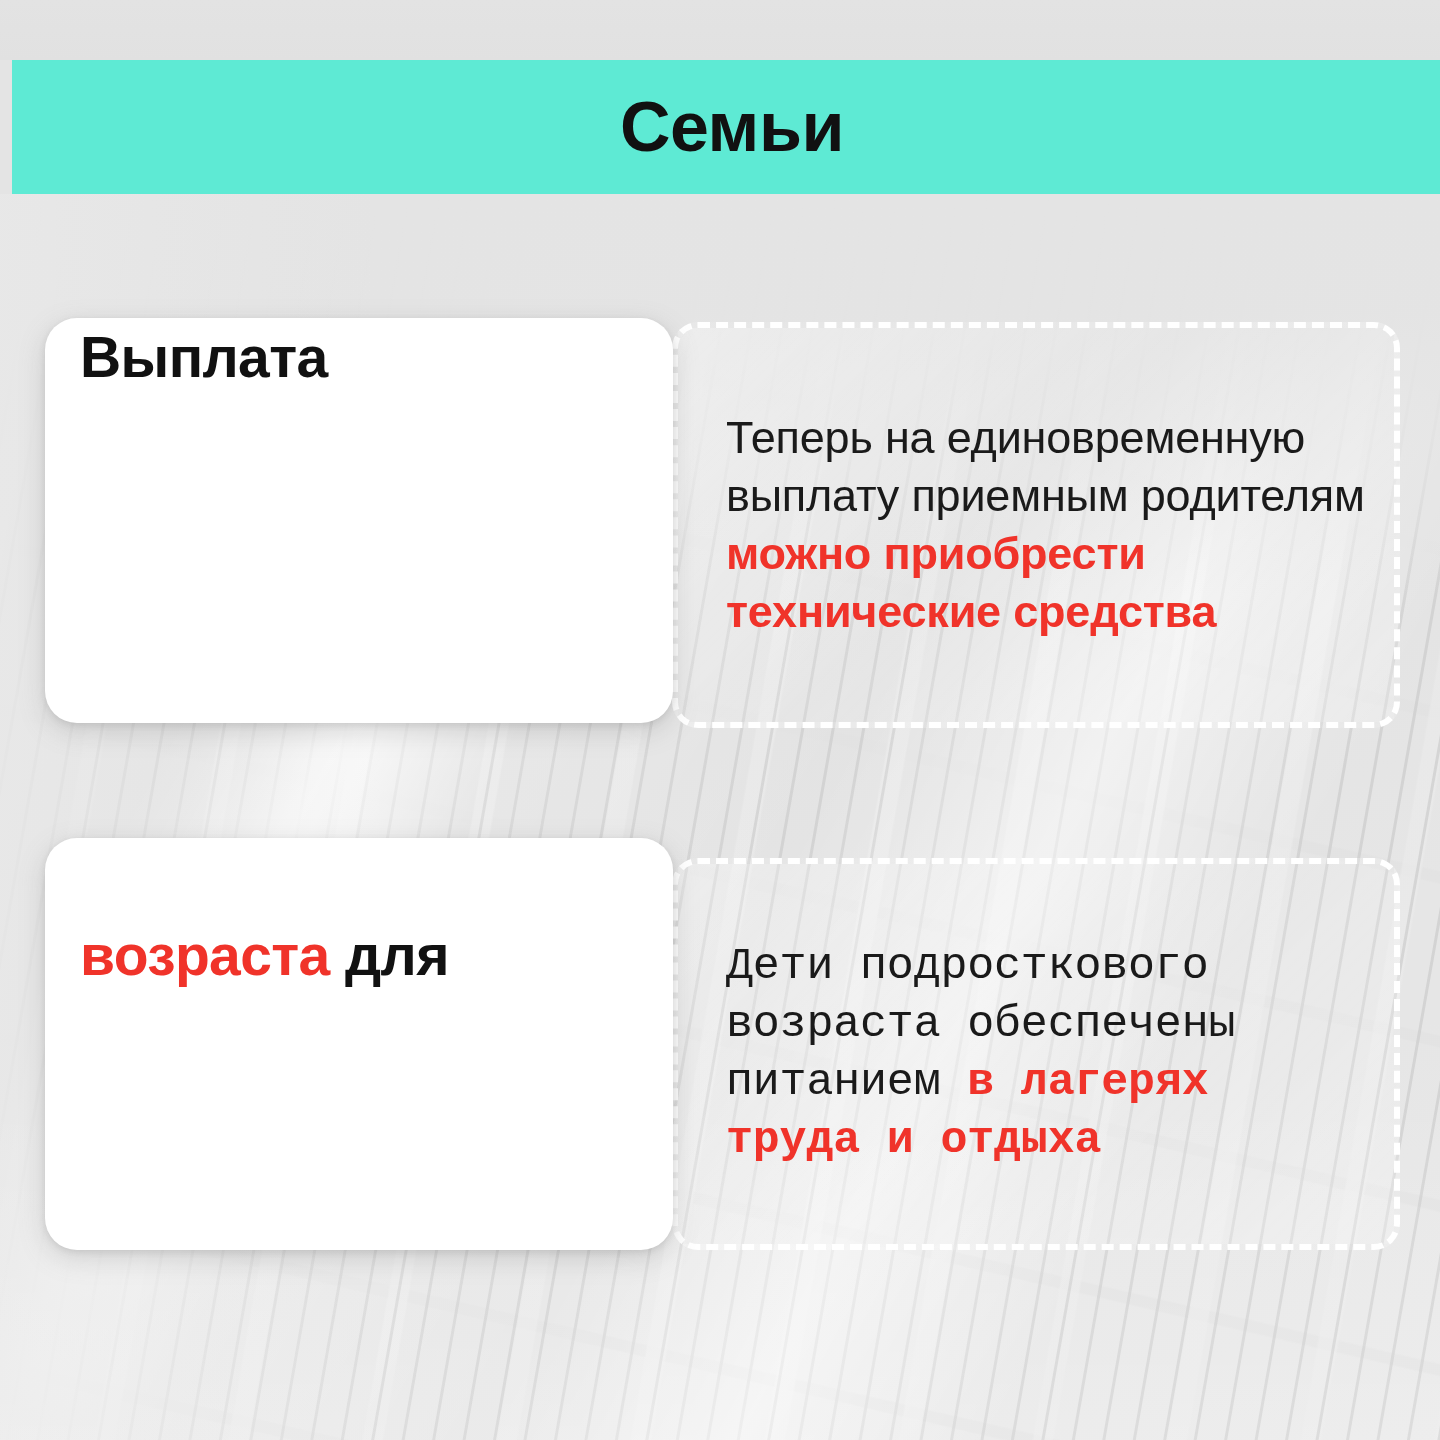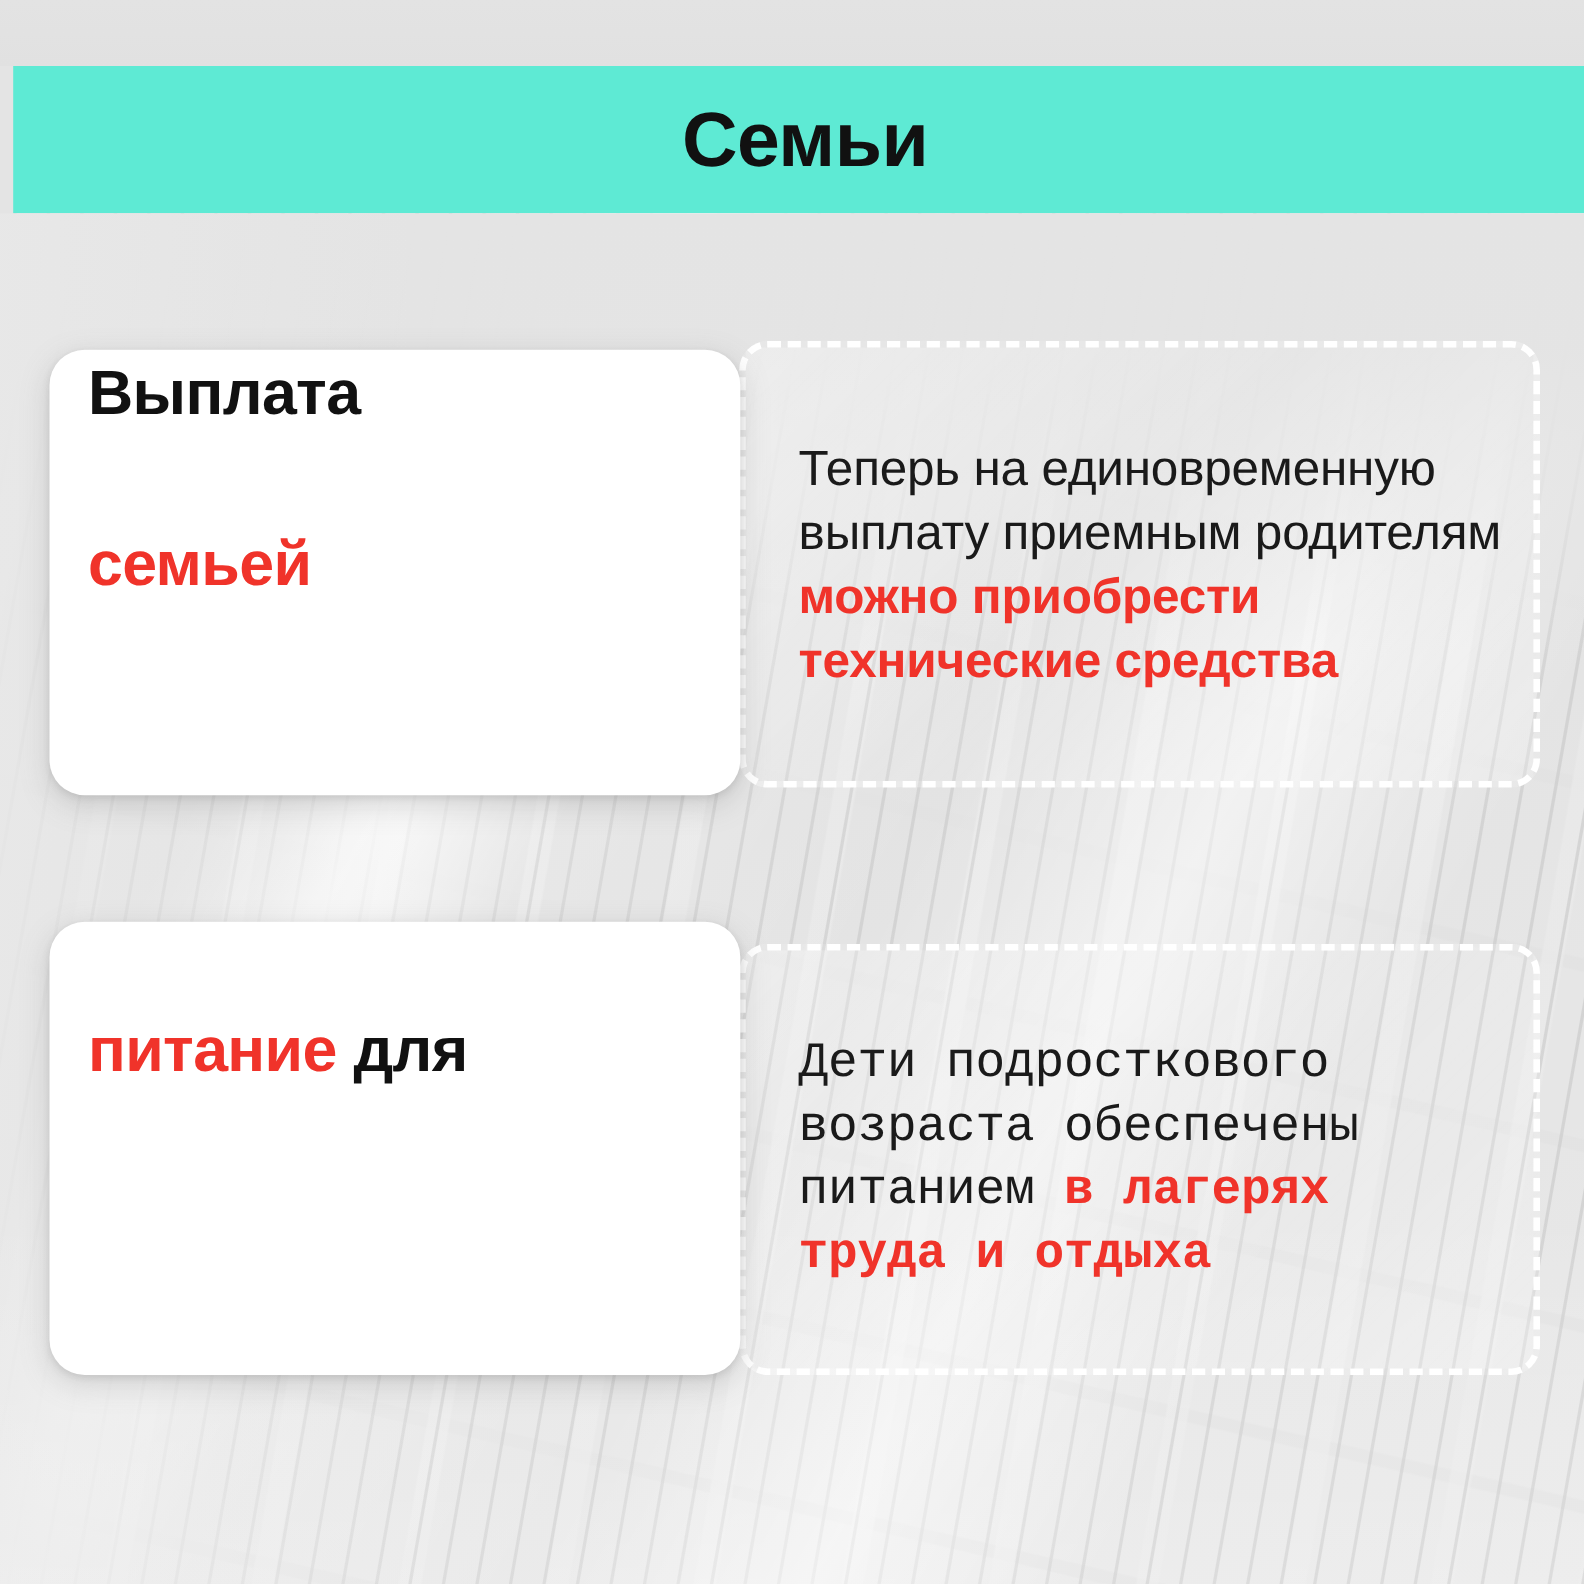--- a/index.html
+++ b/index.html
@@ -139,21 +139,21 @@
     left: 0;
     width: 1440px;
   }
   .row-1 { top: 116px; }   
   .row-2 { top: 644px; }   
 
   
   .dashed-panel {
     position: absolute;
     left: 672px;
-    top: 0px;
+    top: 12px;
     width: 728px;
     height: 406px;
     box-sizing: border-box;
     border: 6px dashed #ffffff;
     border-radius: 26px;
     background: linear-gradient(135deg,
         rgba(255,255,255,0.32) 0%,
         rgba(255,255,255,0.10) 45%,
         rgba(255,255,255,0.26) 100%);
     display: flex;
@@ -237,37 +237,36 @@
       <div class="dashed-panel">
         <div class="panel-text">
           <span>Теперь на единовременную выплату приемным родителям </span><span class="hl">можно приобрести технические средства</span>
         </div>
       </div>
 
       <div class="white-card">
         <div class="card-text">
           <span class="blk">Выплата</span><br>
           <br>
-          <span class="hl">семьей</span>
         </div>
       </div>
 
     </div>
 
     <div class="row row-2">
 
       <div class="dashed-panel">
         <div class="panel-text">
           <span>Дети подросткового возраста обеспечены питанием </span><span class="hl">в лагерях труда и отдыха</span>
         </div>
       </div>
 
       <div class="white-card">
         <div class="card-text">
           <br>
-          <span class="hl">питание</span><span class="blk"> для</span><br>
+          <span class="hl">возраста</span><span class="blk"> для</span><br>
         </div>
       </div>
 
     </div>
 
   </div>
 </div>
 
 </body></html>

